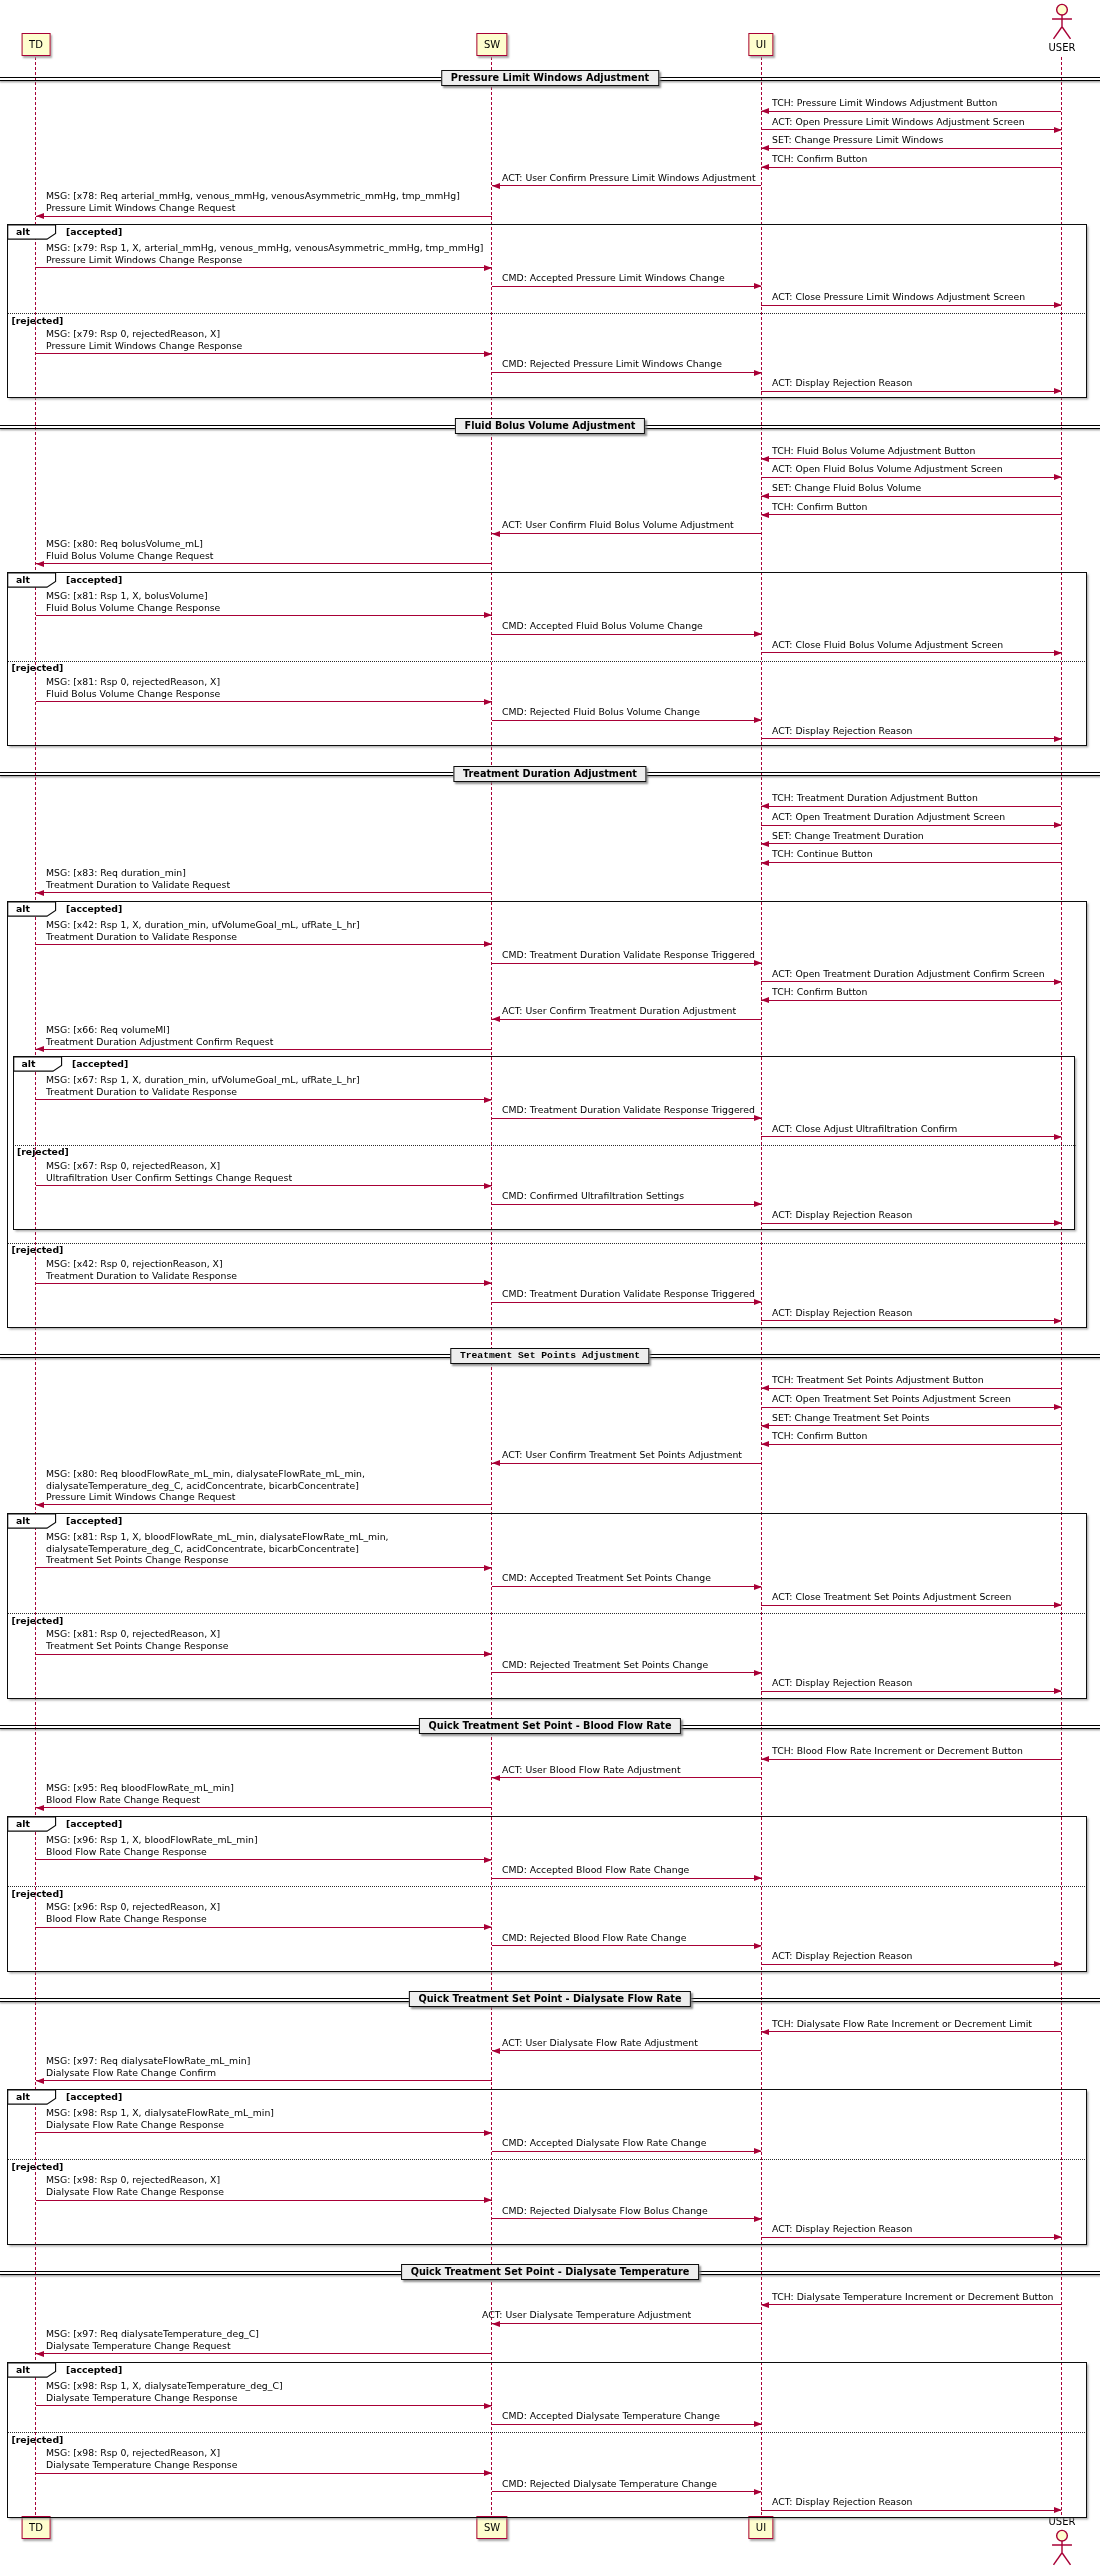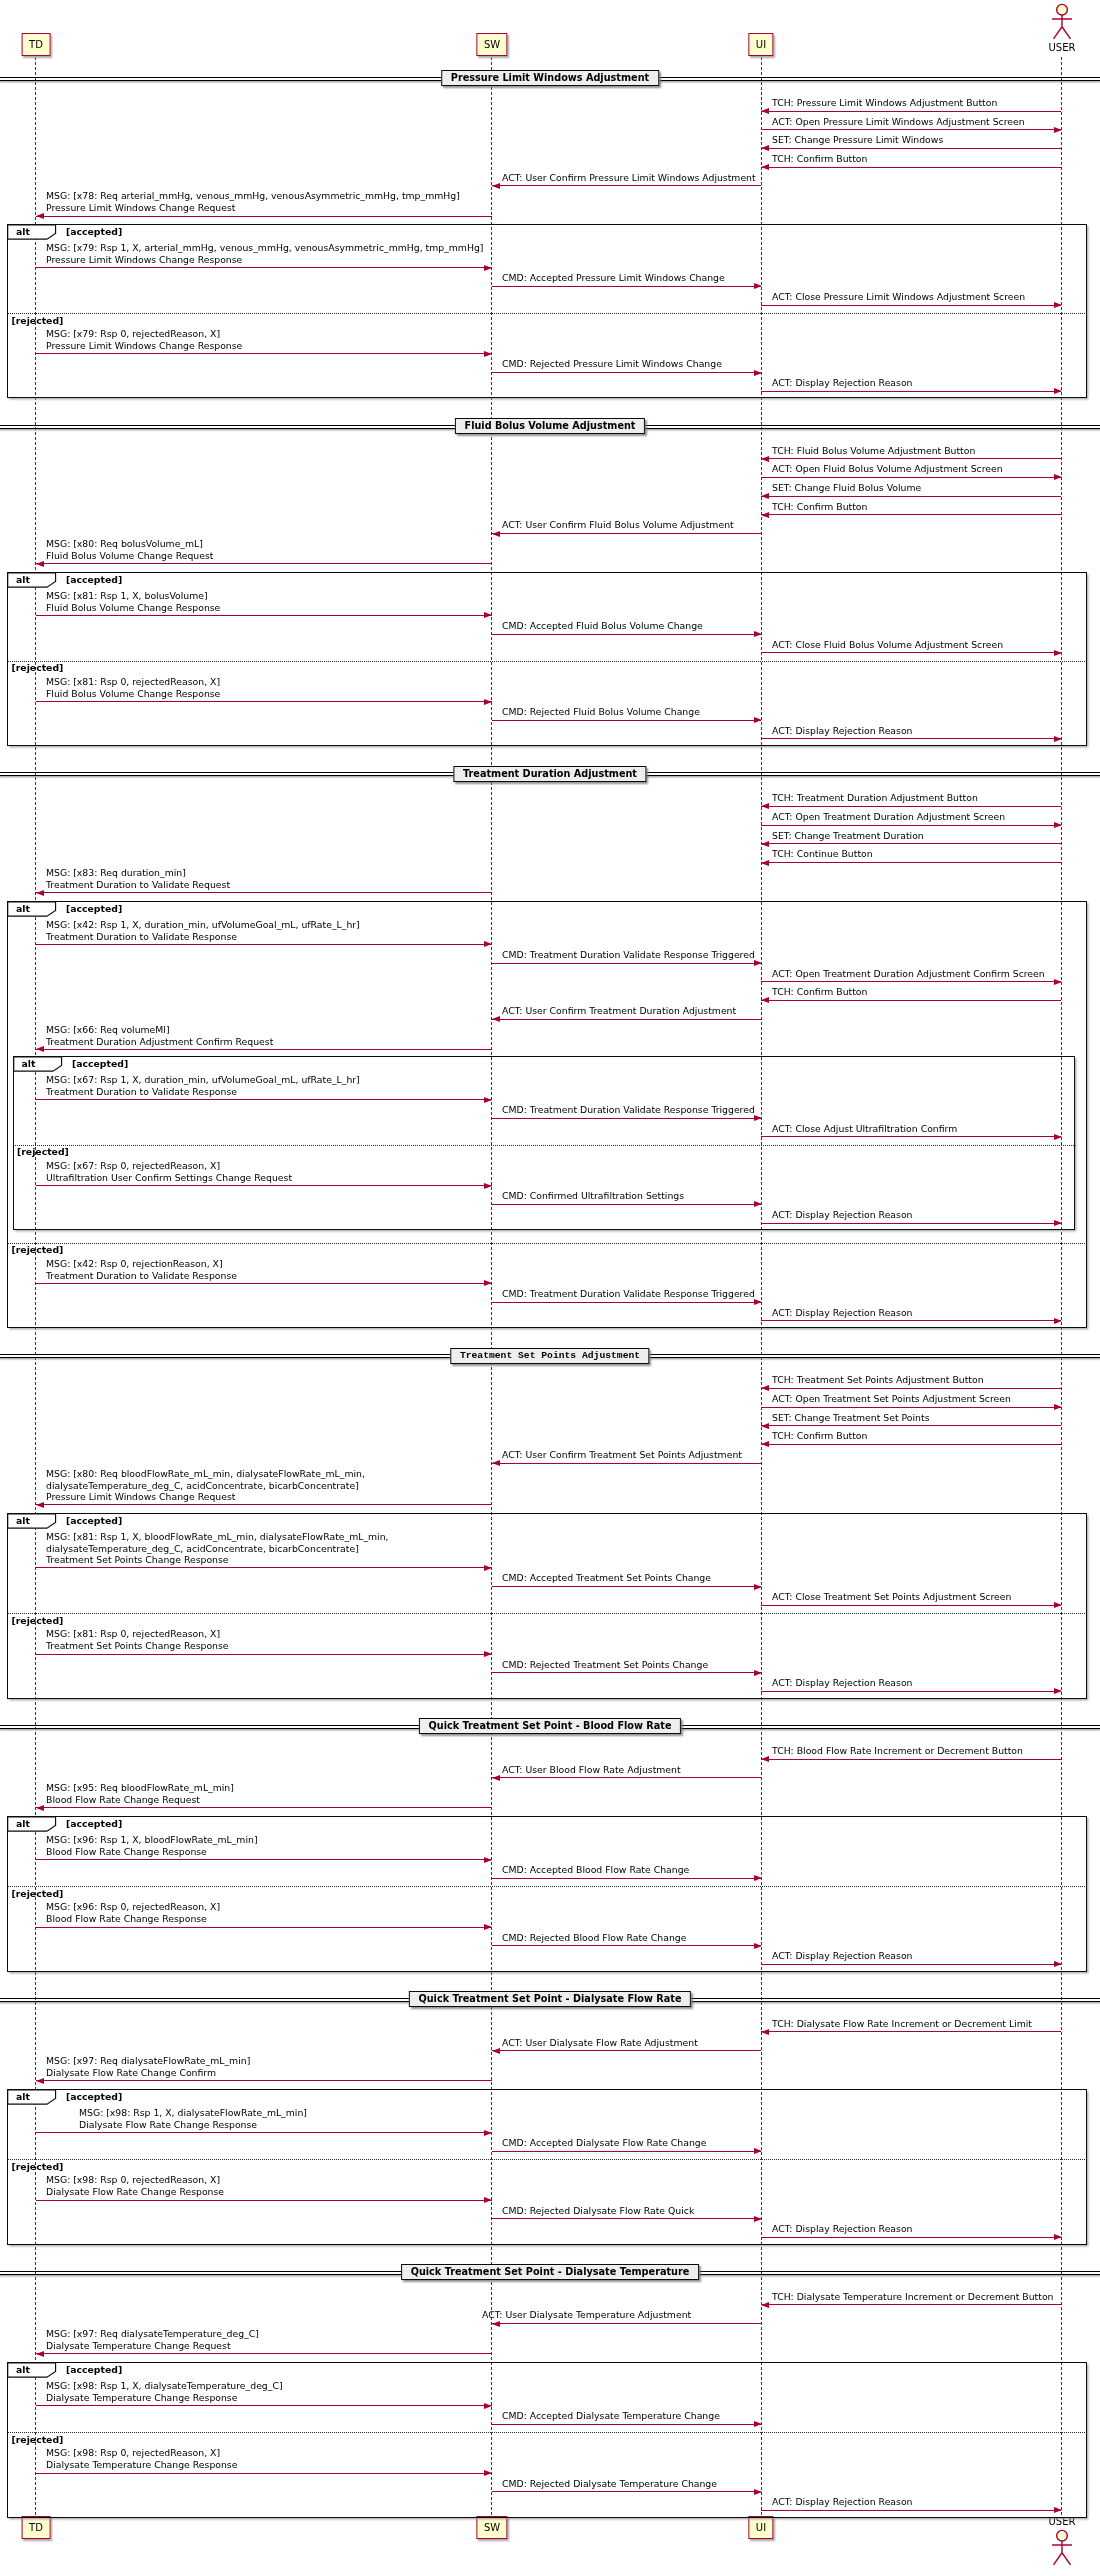--- a/index.html
+++ b/index.html
@@ -337,34 +337,34 @@
     <div class="ah ah-l" style="left: 492px; top: 2048px;"></div>
     <div class="msg-label" style="left: 46px; top: 2055px;">MSG: [x97: Req dialysateFlowRate_mL_min]
 Dialysate Flow Rate Change Confirm</div>
     <div class="arrow-line" style="left: 36px; top: 2080px; width: 456px;"></div>
     <div class="ah ah-l" style="left: 36px; top: 2078px;"></div>
     <div class="tab-svg" style="left: 7.2px; top: 2089px;"><svg width="50" height="16" viewBox="0 0 70 22">
         <polygon points="1,1 68,1 68,13 56,21 1,21" fill="#ffffff" stroke="#0c0c0c" stroke-width="1.6"></polygon>
       </svg></div>
     <div class="alt-kw" style="left: 16px; top: 2090px;">alt</div>
     <div class="guard" style="left: 66px; top: 2091px;">[accepted]</div>
-    <div class="msg-label" style="left: 46px; top: 2107px; margin-left: 33px;">MSG: [x98: Rsp 1, X, dialysateFlowRate_mL_min]
+    <div class="msg-label" style="left: 46px; top: 2107px;">MSG: [x98: Rsp 1, X, dialysateFlowRate_mL_min]
 Dialysate Flow Rate Change Response</div>
     <div class="arrow-line" style="left: 36px; top: 2132px; width: 456px;"></div>
     <div class="ah ah-r" style="left: 484px; top: 2130px;"></div>
     <div class="msg-label" style="left: 502px; top: 2137px;">CMD: Accepted Dialysate Flow Rate Change</div>
     <div class="arrow-line" style="left: 492px; top: 2151px; width: 269px;"></div>
     <div class="ah ah-r" style="left: 754px; top: 2148px;"></div>
     <div class="alt-sep" style="left: 7.2px; top: 2159px; width: 1080px;"></div>
     <div class="guard" style="left: 11.5px; top: 2161px;">[rejected]</div>
     <div class="msg-label" style="left: 46px; top: 2174px;">MSG: [x98: Rsp 0, rejectedReason, X]
 Dialysate Flow Rate Change Response</div>
     <div class="arrow-line" style="left: 36px; top: 2200px; width: 456px;"></div>
     <div class="ah ah-r" style="left: 484px; top: 2197px;"></div>
-    <div class="msg-label" style="left: 502px; top: 2205px;">CMD: Rejected Dialysate Flow Rate Quick</div>
+    <div class="msg-label" style="left: 502px; top: 2205px;">CMD: Rejected Dialysate Flow Bolus Change</div>
     <div class="arrow-line" style="left: 492px; top: 2218px; width: 269px;"></div>
     <div class="ah ah-r" style="left: 754px; top: 2216px;"></div>
     <div class="msg-label" style="left: 772px; top: 2223px;">ACT: Display Rejection Reason</div>
     <div class="arrow-line" style="left: 761px; top: 2237px; width: 300px;"></div>
     <div class="ah ah-r" style="left: 1054px; top: 2234px;"></div>
     <div class="alt-frame" style="left: 7.2px; top: 2089px; width: 1078px; height: 154px;"></div>
     <div class="sec-line" style="left: 0px; top: 2271px; width: 1101px;"></div>
     <div class="sec-title" style="left: 550px; top: 2264px;">Quick Treatment Set Point - Dialysate Temperature</div>
     <div class="msg-label" style="left: 772px; top: 2291px;">TCH: Dialysate Temperature Increment or Decrement Button</div>
     <div class="arrow-line" style="left: 761px; top: 2304px; width: 300px;"></div>

